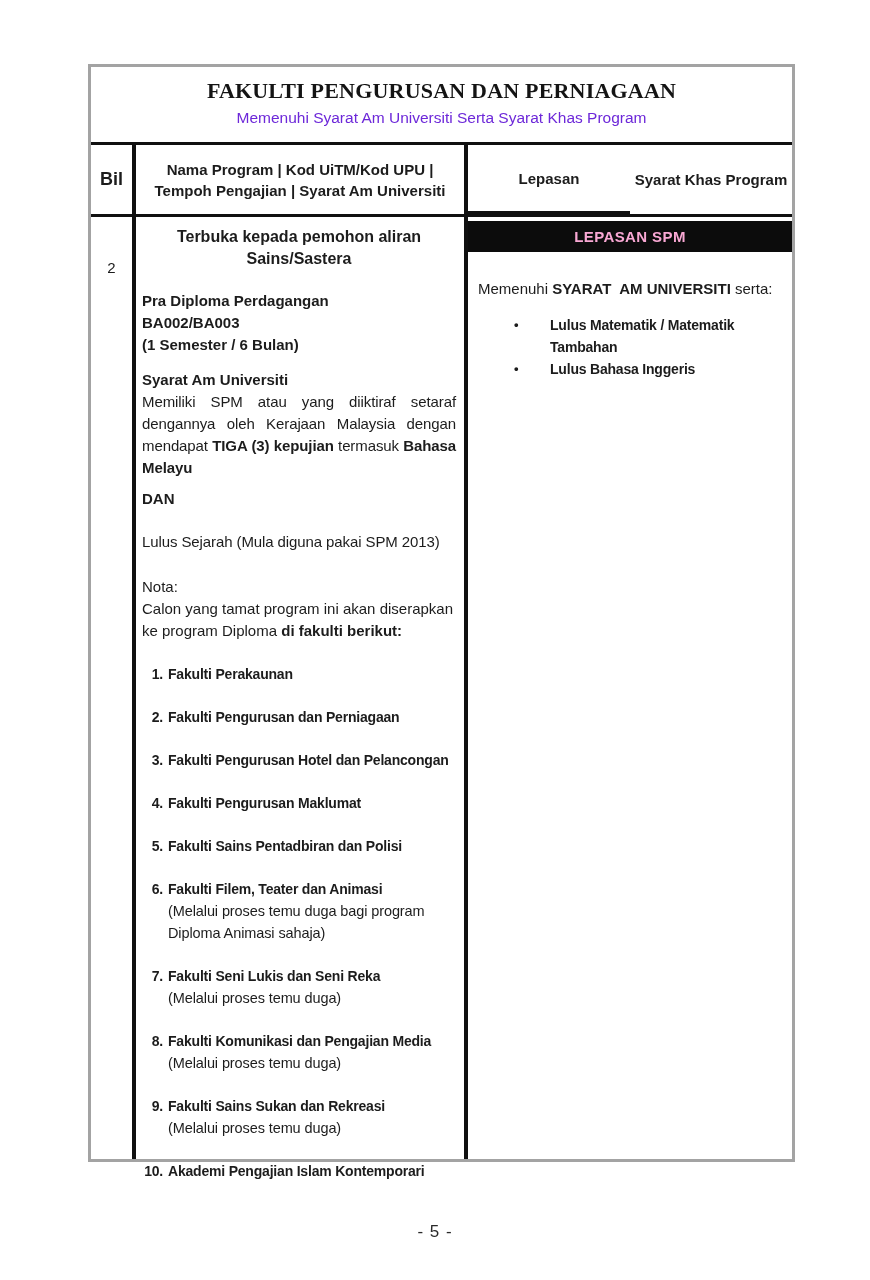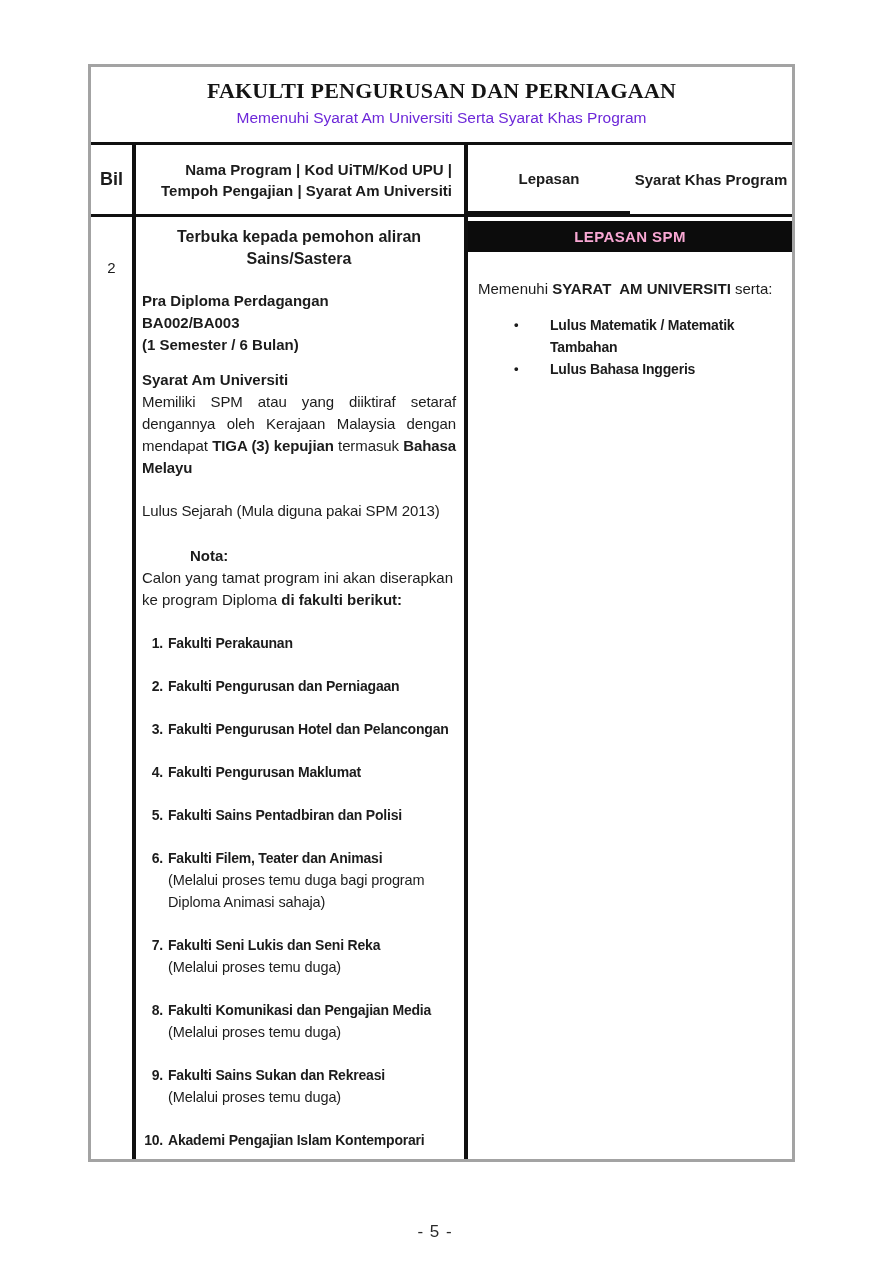--- a/index.html
+++ b/index.html
@@ -24,21 +24,21 @@
   .doc-subtitle { font-size:15.5px; margin-top:5px; color:#6d28d9; }
   
   .header-row { height:72px; box-sizing:border-box; border-bottom:3px solid #101010; display:flex; }
   .hdr-bil {
     width:45px; box-sizing:border-box; border-right:4px solid #101010;
     display:flex; align-items:center; justify-content:center;
     font-weight:bold; font-size:18px;
   }
   .hdr-mid {
     width:332px; box-sizing:border-box; border-right:4px solid #101010;
-    display:flex; align-items:center; justify-content:center; text-align:right;
+    display:flex; align-items:center; justify-content:center; text-align:center;
     font-weight:bold; font-size:15px; line-height:21px; padding:0 12px;
   }
   .hdr-right { flex:1; display:flex; }
   .hdr-lepasan {
     flex:1; border-bottom:3px solid #101010;
     display:flex; align-items:center; justify-content:center; font-weight:bold; font-size:15px;
   }
   .hdr-syarat { flex:1; display:flex; align-items:center; justify-content:center; font-weight:bold; font-size:15px; }
   
   .body-row { flex:1; display:flex; min-height:0; }
@@ -50,21 +50,21 @@
     width:332px; box-sizing:border-box; border-right:4px solid #101010;
     padding:9px 8px 8px 6px; font-size:15px; line-height:22px;
   }
   .body-right { flex:1; box-sizing:border-box; }
   .open-stream { text-align:center; font-weight:bold; font-size:16px; }
   .program-block { margin-top:20px; font-weight:bold; }
   .syarat-heading { margin-top:13px; font-weight:bold; }
   .syarat-par { text-align:justify; letter-spacing:-0.1px; }
   .dan-label { margin-top:9px; font-weight:bold; }
   .sejarah-line { margin-top:21px; letter-spacing:-0.1px; }
-  .nota-heading { margin-top:23px; font-weight:bold;margin-left:48px; }
+  .nota-heading { margin-top:23px; font-weight:normal; }
   .fac-list { margin-top:8px; }
   .fac-block { margin-top:21px; }
   .fac-item { display:flex; font-weight:bold; font-size:14px; letter-spacing:-0.2px; line-height:22px; }
   .fac-num { flex:0 0 26px; box-sizing:border-box; text-align:right; padding-right:5px; }
   .fac-title { flex:1; }
   .fac-note { font-weight:normal; margin-left:26px; font-size:14.5px; line-height:22px; letter-spacing:-0.1px; }
   
   .spm-banner {
     margin-top:4px; height:31px; background:#0c0c0c; color:#f9a8d4;
     display:flex; align-items:center; justify-content:center;
@@ -115,20 +115,21 @@
 
         <div class="program-block">
           <div>Pra Diploma Perdagangan</div>
           <div>BA002/BA003</div>
           <div>(1 Semester / 6 Bulan)</div>
         </div>
 
         <div class="syarat-heading">Syarat Am Universiti</div>
         <div class="syarat-par"><span>Memiliki SPM atau yang diiktiraf setaraf dengannya oleh Kerajaan Malaysia dengan mendapat </span><b>TIGA (3) kepujian</b><span> termasuk </span><b>Bahasa Melayu</b></div>
 
+        <div class="dan-label">DAN</div>
 
         <div class="sejarah-line">Lulus Sejarah (Mula diguna pakai SPM 2013)</div>
 
         <div class="nota-heading">Nota:</div>
         <div class="nota-par"><span>Calon yang tamat program ini akan diserapkan ke program Diploma </span><b>di fakulti berikut:</b></div>
 
         <div class="fac-list">
           <div class="fac-block">
             <div class="fac-item">
                 <span class="fac-num">1.</span>

